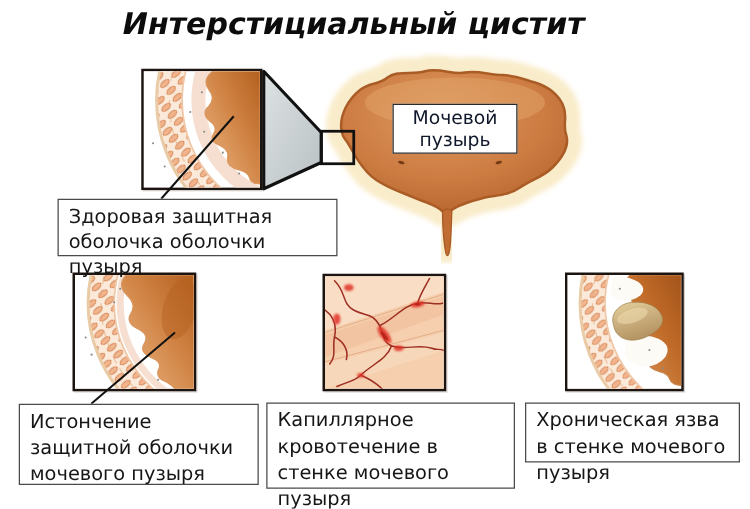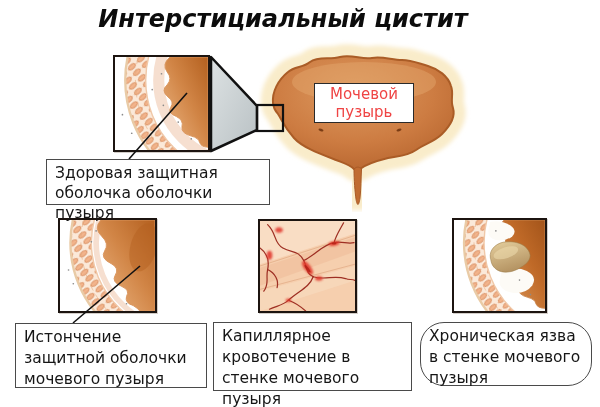--- a/index.html
+++ b/index.html
@@ -25,26 +25,26 @@
   #inset-ulcer{left:452px;top:218px;width:95px;height:95px;}
   .overlay{position:absolute;left:0;top:0;z-index:2;pointer-events:none;}
   .callout-label{
     position:absolute;background:#ffffff;border:1.5px solid #4a4a4a;
     box-sizing:border-box;z-index:3;font-size:15.5px;line-height:21px;
     padding:3px 6px 2px 8px;color:#161616;
   }
   #label-healthy{left:46px;top:159px;width:224px;height:46px;line-height:20px;}
   #label-thinning{left:15px;top:323px;width:192px;height:65px;}
   #label-capillary{left:213px;top:322px;width:199px;height:69px;}
-  #label-ulcer{left:420px;top:322px;width:172px;height:64px;border-radius:24px;}
+  #label-ulcer{left:420px;top:322px;width:172px;height:48px;}
   .bladder-label{
     position:absolute;left:314px;top:83px;width:100px;height:40px;
     background:#ffffff;border:1.5px solid #2a2a2a;box-sizing:border-box;
     z-index:3;display:flex;align-items:center;justify-content:center;
-    text-align:center;font-size:15px;line-height:18px;color:#ef4444;
+    text-align:center;font-size:15px;line-height:18px;color:#0f172a;
   }
   .defs-holder{position:absolute;width:0;height:0;}
 </style>
 </head>
 <body>
 
 <div class="page">
 
   <svg class="defs-holder" aria-hidden="true">
     <defs>

